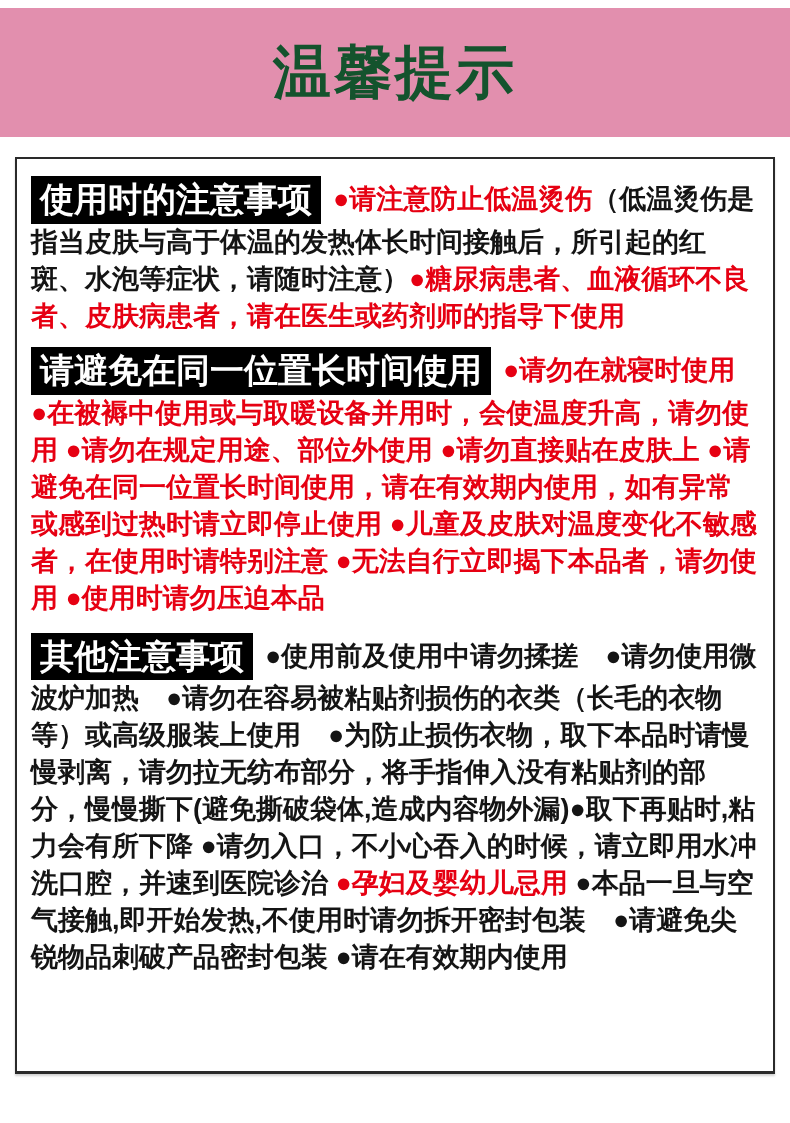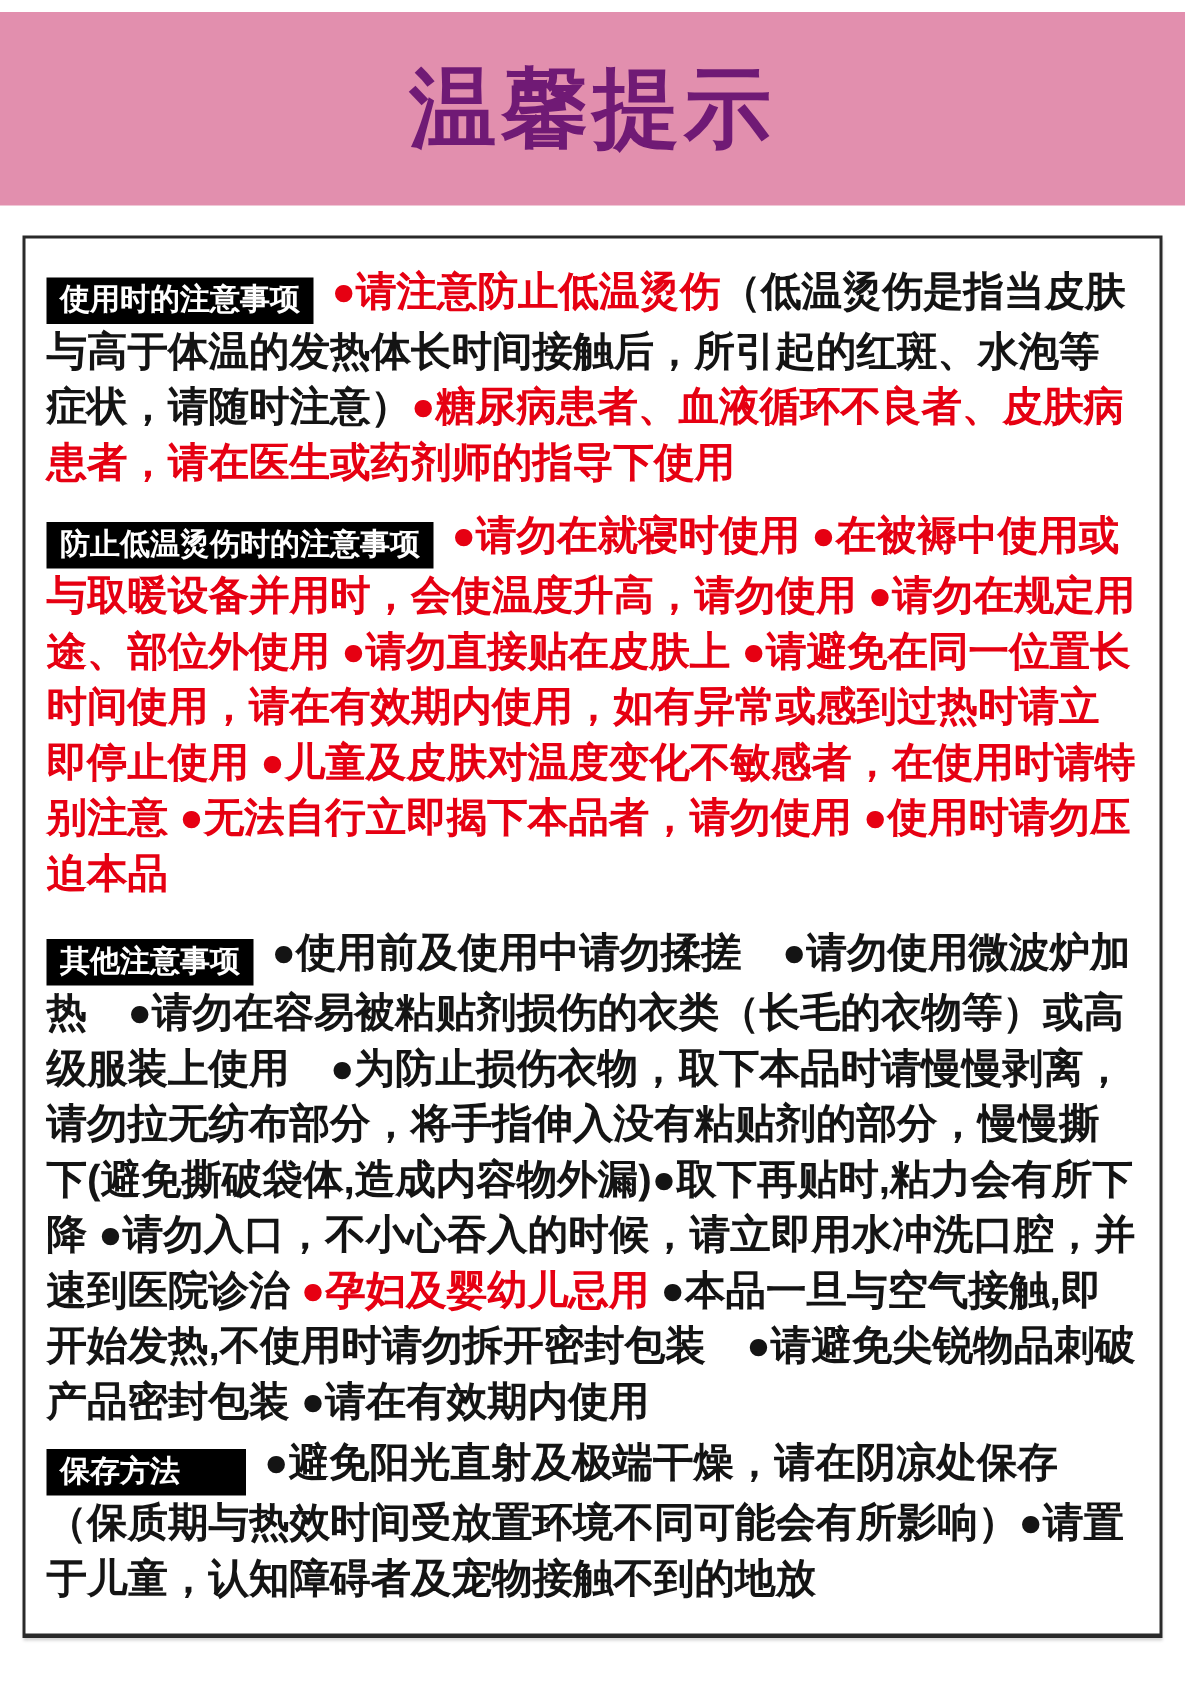--- a/index.html
+++ b/index.html
@@ -52,49 +52,46 @@
   }
   .sec.gap-md { margin-top: 12px; }
   .sec.gap-lg { margin-top: 16px; }
   .sec.gap-sm { margin-top: 4px; }
 
   .hdr {
     display: inline-block;
     background: #000000;
     color: #ffffff;
     font-weight: 700;
-    font-size: 20px;
+    font-size: 34px;
     line-height: 1.2;
     padding: 3px 9px 4px 9px;
     margin-right: 12px;
     white-space: nowrap;
     vertical-align: -3px;
   }
   .hdr.hdr-wide { padding-right: 44px; }
 
   .seg { white-space: pre-wrap; font-weight: bold; }
 </style>
 </head>
 <body>
 
 <header class="banner" style="background-color: rgb(226, 143, 174);">
-  <h1 style="color: #701a75;">温馨提示</h1>
+  <h1 style="color: #14532d;">温馨提示</h1>
 </header>
 
 <main class="notice-box">
 
   <p class="sec">
     <span class="hdr" style="background-color: rgb(0, 0, 0);">使用时的注意事项</span><span class="seg" style="color: rgb(230, 0, 18);">●请注意防止低温烫伤</span><span class="seg" style="color: rgb(20, 20, 20);">（低温烫伤是指当皮肤与高于体温的发热体长时间接触后，所引起的红斑、水泡等症状，请随时注意）</span><span class="seg" style="color: rgb(230, 0, 18);">●糖尿病患者、血液循环不良者、皮肤病患者，请在医生或药剂师的指导下使用</span>
   </p>
 
   <p class="sec gap-md">
-    <span class="hdr" style="background-color: rgb(0, 0, 0);">防止低温烫伤时的注意事项</span><span class="seg" style="color: rgb(230, 0, 18);">●请勿在就寝时使用 ●在被褥中使用或与取暖设备并用时，会使温度升高，请勿使用 ●请勿在规定用途、部位外使用 ●请勿直接贴在皮肤上 ●请避免在同一位置长时间使用，请在有效期内使用，如有异常或感到过热时请立即停止使用 ●儿童及皮肤对温度变化不敏感者，在使用时请特别注意 ●无法自行立即揭下本品者，请勿使用 ●使用时请勿压迫本品</span>
+    <span class="hdr" style="background-color: rgb(0, 0, 0);">请避免在同一位置长时间使用</span><span class="seg" style="color: rgb(230, 0, 18);">●请勿在就寝时使用 ●在被褥中使用或与取暖设备并用时，会使温度升高，请勿使用 ●请勿在规定用途、部位外使用 ●请勿直接贴在皮肤上 ●请避免在同一位置长时间使用，请在有效期内使用，如有异常或感到过热时请立即停止使用 ●儿童及皮肤对温度变化不敏感者，在使用时请特别注意 ●无法自行立即揭下本品者，请勿使用 ●使用时请勿压迫本品</span>
   </p>
 
   <p class="sec gap-lg">
     <span class="hdr" style="background-color: rgb(0, 0, 0);">其他注意事项</span><span class="seg" style="color: rgb(20, 20, 20);">●使用前及使用中请勿揉搓　●请勿使用微波炉加热　●请勿在容易被粘贴剂损伤的衣类（长毛的衣物等）或高级服装上使用　●为防止损伤衣物，取下本品时请慢慢剥离，请勿拉无纺布部分，将手指伸入没有粘贴剂的部分，慢慢撕下(避免撕破袋体,造成内容物外漏)●取下再贴时,粘力会有所下降 ●请勿入口，不小心吞入的时候，请立即用水冲洗口腔，并速到医院诊治 </span><span class="seg" style="color: rgb(230, 0, 18);">●孕妇及婴幼儿忌用</span><span class="seg" style="color: rgb(20, 20, 20);"> ●本品一旦与空气接触,即开始发热,不使用时请勿拆开密封包装　●请避免尖锐物品刺破产品密封包装 ●请在有效期内使用</span>
   </p>
 
-  <p class="sec gap-sm">
-    <span class="hdr hdr-wide" style="background-color: rgb(0, 0, 0);">保存方法</span><span class="seg" style="color: rgb(20, 20, 20);">●避免阳光直射及极端干燥，请在阴凉处保存（保质期与热效时间受放置环境不同可能会有所影响）●请置于儿童，认知障碍者及宠物接触不到的地放</span>
-  </p>
 
 </main>
 
 </body></html>

